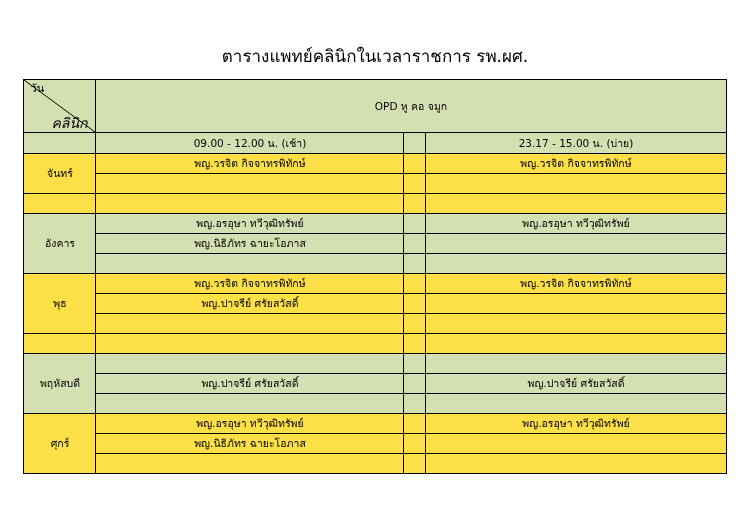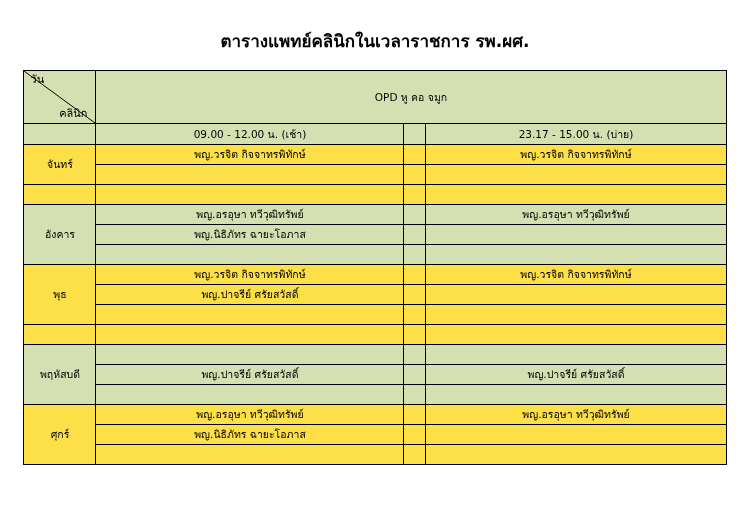--- a/index.html
+++ b/index.html
@@ -16,29 +16,29 @@
   }
   .page {
     position: relative;
     width: 750px;
     height: 530px;
     box-sizing: border-box;
   }
   .title {
     text-align: center;
     font-size: 17px;
-    font-weight: bold;
-    padding-top: 27px;
+    font-weight: normal;
+    padding-top: 42px;
     padding-bottom: 10px;
     letter-spacing: 0px;
   }
   table.schedule {
     border-collapse: collapse;
     table-layout: fixed;
-    margin: 6px auto;
+    margin: 0 auto;
     width: 702px;
   }
   table.schedule td {
     border: 1px solid #000000;
     font-size: 10.5px;
     text-align: center;
     vertical-align: middle;
     padding: 0;
     height: 19px;
     line-height: 19px;
@@ -70,22 +70,23 @@
     position: absolute;
     top: 2px;
     left: 6px;
     font-size: 11px;
     line-height: 14px;
   }
   .corner-cell .lbl-bot {
     position: absolute;
     bottom: 2px;
     right: 8px;
-    font-size: 11px;
+    font-size: 14px;
     line-height: 14px;
+    font-style: italic;
   }
   .opd-head {
     font-size: 14px;
     height: 52px !important;
     line-height: 52px;
   }
   .time-head {
     font-size: 10.5px;
     height: 20px !important;
     line-height: 20px;

